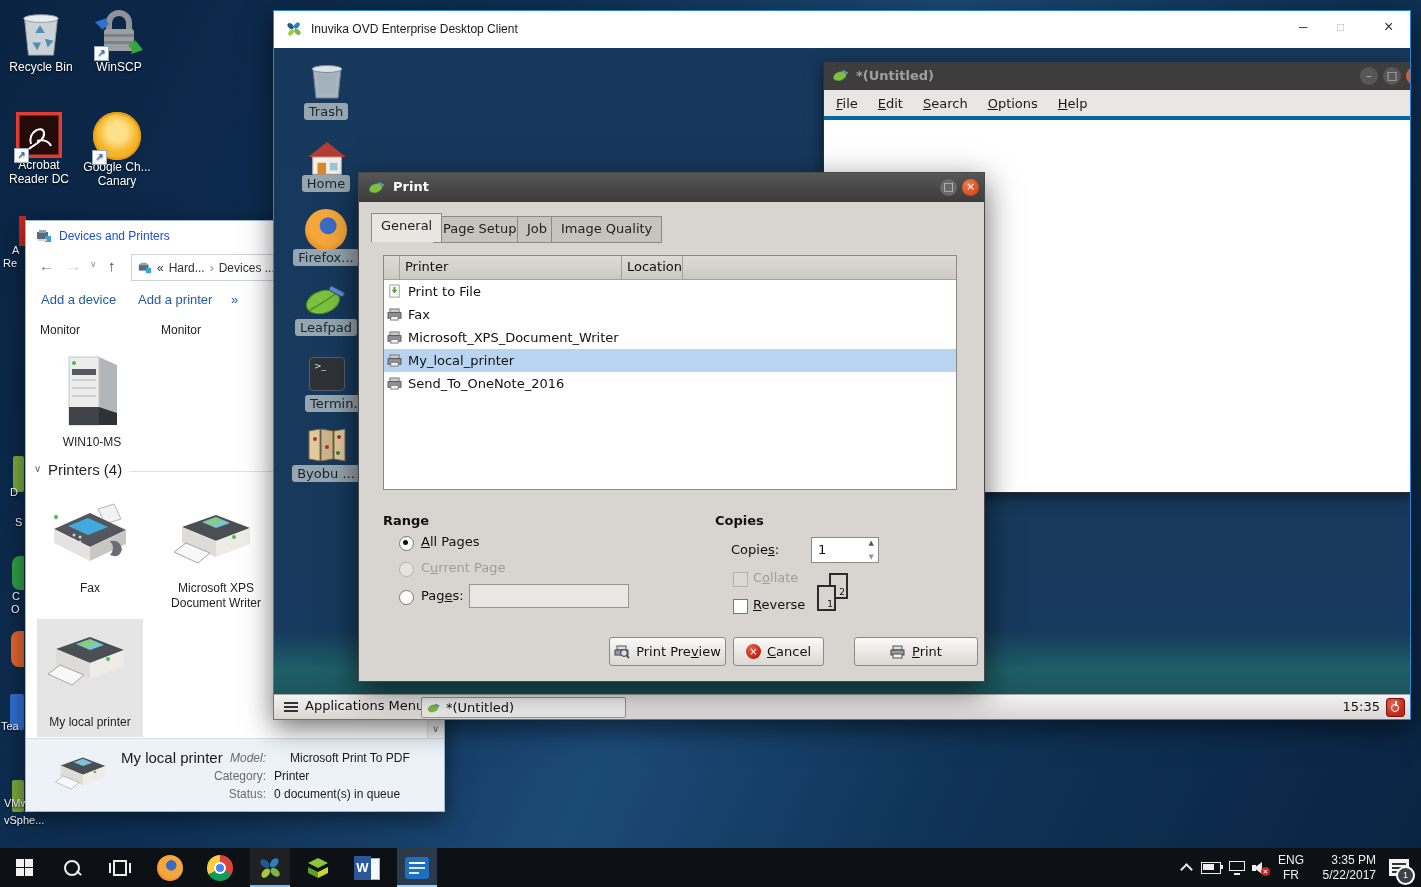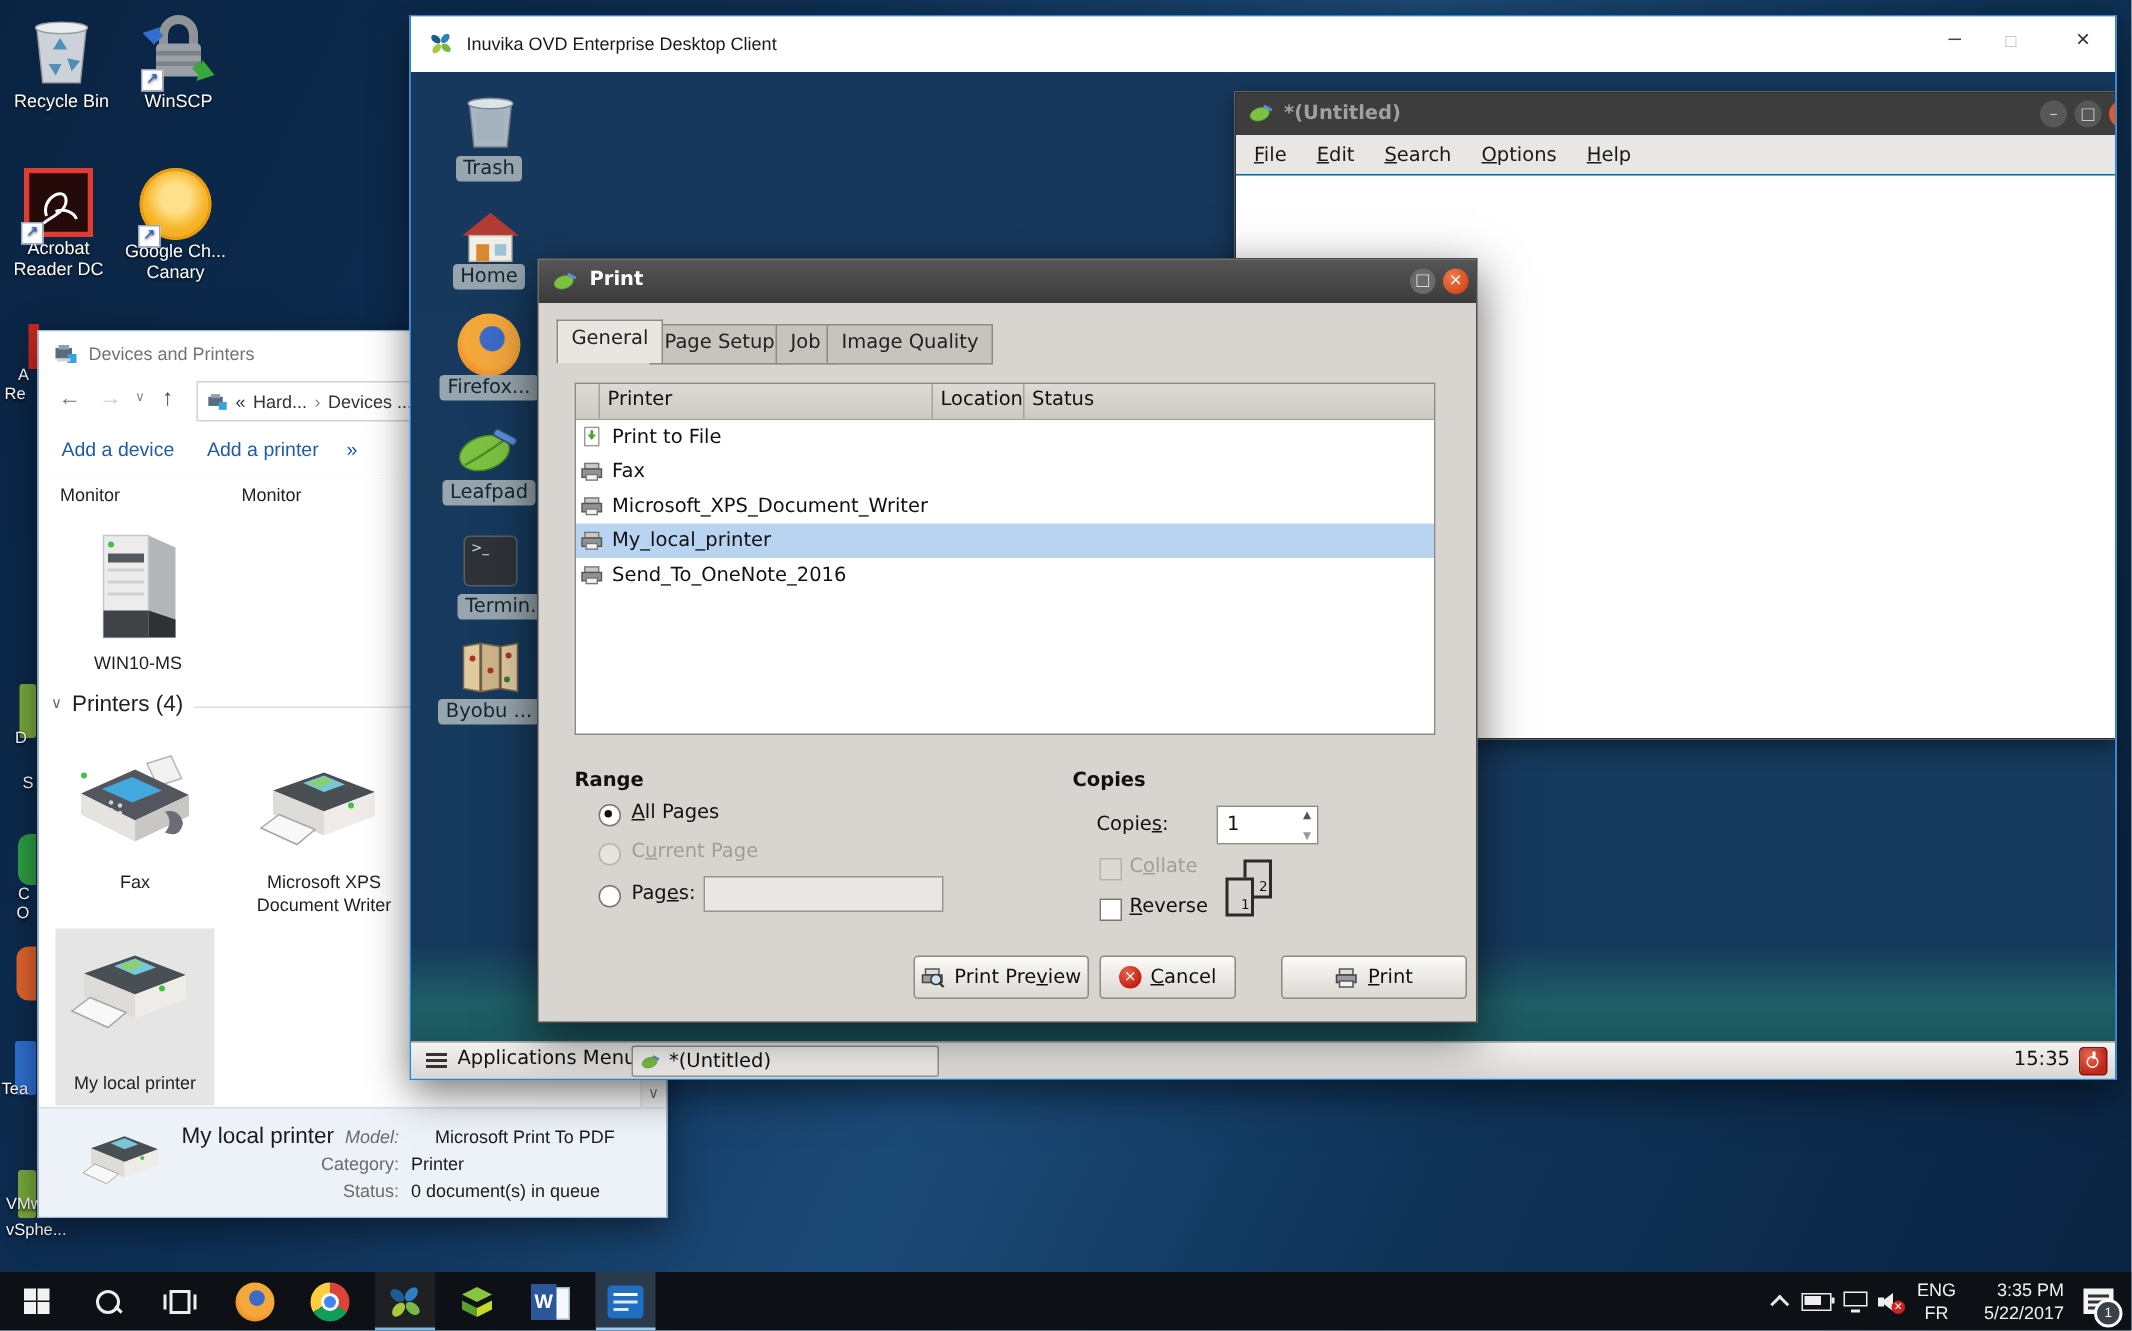--- a/index.html
+++ b/index.html
@@ -47,21 +47,21 @@
   .taskbtn{position:absolute;left:147px;top:2px;width:198px;height:19px;border:1px solid #989792;border-radius:2px;
            background:linear-gradient(#fdfdfc,#ebe9e6);display:flex;align-items:center;gap:5px;padding-left:5px;}
   .powerbtn{position:absolute;left:1112px;top:3px;width:17px;height:17px;border-radius:3px;
             background:radial-gradient(circle at 35% 30%,#e86a52,#c02718 70%);border:1px solid #7d1414;}
   
   .leafwin{position:absolute;left:549px;top:50px;width:587px;height:430px;background:#fff;
            border:1px solid #2e2e2e;overflow:hidden;box-shadow:0 4px 14px rgba(0,0,0,.5);}
   .leaftitle{position:absolute;left:0;top:0;right:0;height:28px;background:#3d3d3d;}
   .circbtn{position:absolute;top:5px;width:18px;height:18px;border-radius:50%;background:#575757;
            color:#c9c9c9;font-size:11px;line-height:17px;text-align:center;}
-  .leafmenu{position:absolute;left:0;top:28px;right:0;height:26px;background:#e9e7e3;border-bottom:1px solid #0369a1;
+  .leafmenu{position:absolute;left:0;top:28px;right:0;height:26px;background:#e9e7e3;border-bottom:4px solid #0369a1;
             display:flex;align-items:center;gap:20px;padding-left:12px;font-size:13px;color:#1a1a1a;}
   .leaftext{position:absolute;left:0;top:55px;right:0;bottom:0;background:#fff;
             font-family:"DejaVu Sans Mono",monospace;font-size:15px;color:#000;}
   .caret{display:inline-block;width:1px;height:17px;background:#000;vertical-align:-3px;}
   .u{text-decoration:underline;}
   
   .printdlg{position:absolute;left:358px;top:172px;width:625px;height:508px;z-index:5;background:#d8d4cf;
             border:1px solid #4a4a4a;box-shadow:0 10px 30px rgba(0,0,0,.6);font-size:13px;color:#111;}
   .ptitle{position:absolute;left:0;top:0;right:0;height:29px;background:linear-gradient(#565656,#3b3b3b);}
   .tab{position:absolute;top:43px;height:25px;background:#c7c3bd;border:1px solid #8d8a84;
@@ -154,21 +154,21 @@
 <span class="frag" style="left:4px;top:814px;">vSphe...</span>
 
 <div class="devwin">
   <div class="devtitle">
     <svg class="abs" style="left:10px;top:7px;" width="16" height="16" viewBox="0 0 16 16">
       <rect x="1" y="4" width="11" height="7" fill="#5a6b7d"></rect>
         <rect x="3" y="2" width="7" height="3" fill="#8fa0b0"></rect>
       <rect x="9" y="8" width="6" height="6" fill="#37a3d8"></rect>
         <rect x="2" y="11" width="9" height="2" fill="#cfd6dd"></rect>
     </svg>
-    <span class="abs" style="left:33px;top:8px;font-size:12px;color:#737373;">Devices and Printers</span>
+    <span class="abs" style="left:33px;top:8px;font-size:12px;color:#1d4ed8;">Devices and Printers</span>
   </div>
   <div class="devnav">
     <span class="abs" style="left:13px;top:6px;font-size:15px;color:#6b7a88;">←</span>
     <span class="abs" style="left:40px;top:6px;font-size:15px;color:#c9cdd1;">→</span>
     <span class="abs" style="left:64px;top:8px;font-size:9px;color:#8a8a8a;">∨</span>
     <span class="abs" style="left:82px;top:6px;font-size:15px;color:#4a4a4a;">↑</span>
     <div class="bcbox">
       <svg width="14" height="14" viewBox="0 0 16 16">
         <rect x="1" y="4" width="11" height="7" fill="#5a6b7d"></rect>
           <rect x="3" y="2" width="7" height="3" fill="#8fa0b0"></rect>
@@ -403,21 +403,20 @@
   <span class="tab active" style="left:12px;">General</span>
   <span class="tab" style="left:74px;">Page Setup</span>
   <span class="tab" style="left:158px;">Job</span>
   <span class="tab" style="left:192px;">Image Quality</span>
 
   <div class="ptable">
     <div class="phead">
       <div style="width:16px;"></div>
       <div style="width:222px;">Printer</div>
       <div style="width:61px;">Location</div>
-      <div style="flex:1;border-right:none;">Status</div>
     </div>
     <div class="prow">
       <svg width="15" height="15" viewBox="0 0 16 16">
         <rect x="3" y="1" width="10" height="13" fill="#fff" stroke="#9a9a9a"></rect>
         <polygon points="8,6 11,10 5,10" fill="#5aa02c" transform="rotate(180 8 8)"></polygon>
         <rect x="7" y="3" width="2" height="5" fill="#5aa02c"></rect>
       </svg>
       <span>Print to File</span>
     </div>
     <div class="prow">

